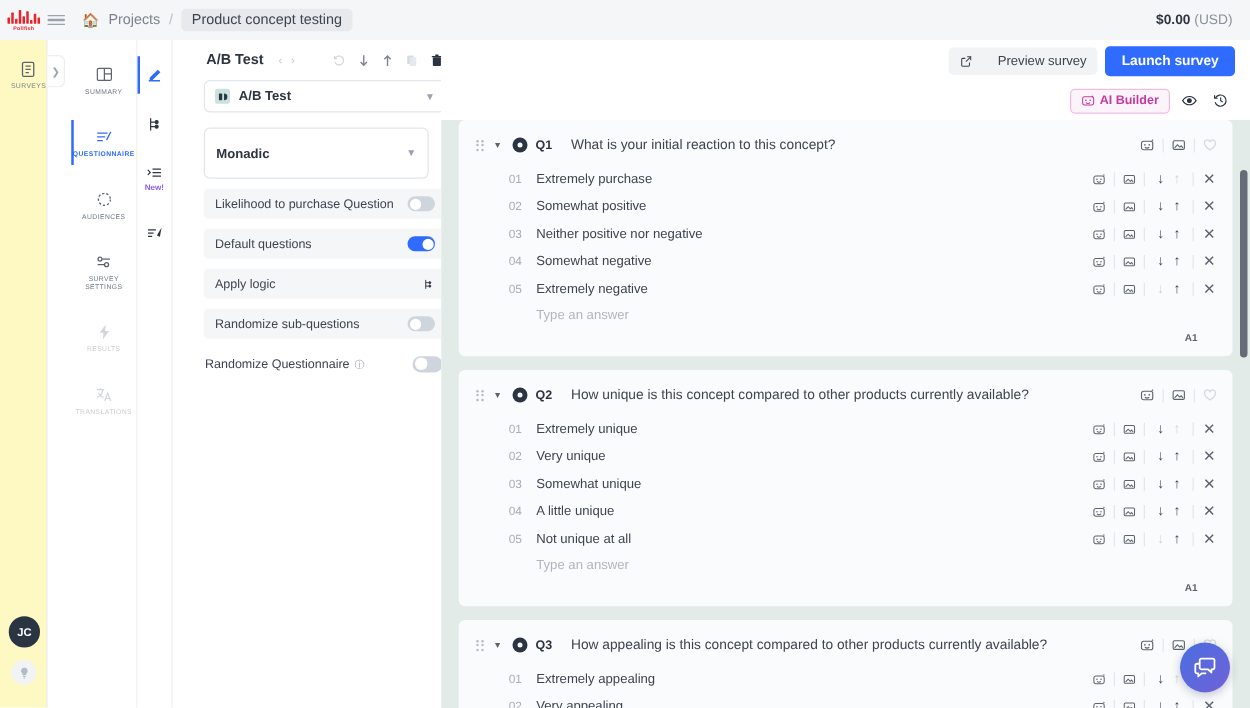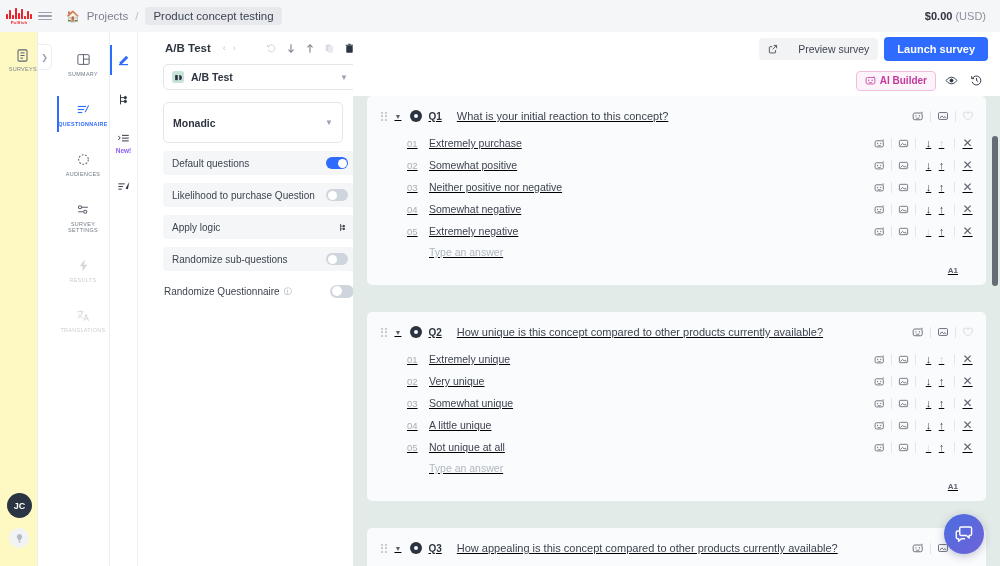--- a/index.html
+++ b/index.html
@@ -177,23 +177,22 @@
   .ic-btn {
     width: 19px; height: 19px; border-radius: 3px; display: flex;
     align-items: center; justify-content: center; cursor: pointer;
   }
 
   .canvas {
     position: absolute; top: 64px; left: 0; width: 647px; height: 502px;
     background: #e2ebe7; padding: 0 14px 0 14px; overflow: hidden;
   }
   .qcard {
-    background: #fafbfc; border-radius: 5px; margin-bottom: 27px; padding: 10px 0 0 0;
+    background: #fafbfc; border-radius: 5px; margin-bottom: 11px; padding: 10px 0 0 0;
     position: relative;
-    text-decoration: underline;
   }
   .qhead { display: flex; align-items: center; padding: 0 12px 0 14px; height: 20px; }
   .drag { display: grid; grid-template-columns: 2px 2px; gap: 1.5px; margin-right: 8px; cursor: grab; }
   .drag i { width: 2px; height: 2px; background: #b5bbc4; border-radius: 50%; }
   .qchev { font-size: 7px; color: #5c636e; margin-right: 9px; cursor: pointer; }
   .qtype {
     width: 12px; height: 12px; border-radius: 50%; background: #2b3442;
     display: flex; align-items: center; justify-content: center; margin-right: 6px;
   }
   .qtype i { width: 4px; height: 4px; border-radius: 50%; background: #fafbfc; }
@@ -441,26 +440,26 @@
     <span class="sel-text">A/B Test</span>
     <span class="sel-chev">▼</span>
   </div>
 
   <div class="mon-box">
     <span class="mon-text">Monadic</span>
     <span class="sel-chev">▼</span>
   </div>
 
   <div class="opt-row">
+    <span class="opt-label">Likelihood to purchase Question</span>
+    <span class="tgl"></span>
+  </div>
+  <div class="opt-row">
     <span class="opt-label">Default questions</span>
     <span class="tgl on"></span>
-  </div>
-  <div class="opt-row">
-    <span class="opt-label">Likelihood to purchase Question</span>
-    <span class="tgl"></span>
   </div>
   <div class="opt-row">
     <span class="opt-label">Apply logic</span>
     <span style="margin-left:auto">
       <svg width="11" height="11" viewBox="0 0 20 20" fill="none" stroke="#2e3440" stroke-width="1.4">
         <line x1="6.5" y1="3.5" x2="6.5" y2="16.5"></line>
           <path d="M6.5 7.5h4M6.5 12.5h4"></path>
         <circle cx="12.4" cy="7.5" r="1.5" fill="#2e3440"></circle>
           <circle cx="12.4" cy="12.5" r="1.5" fill="#2e3440"></circle>
       </svg>

